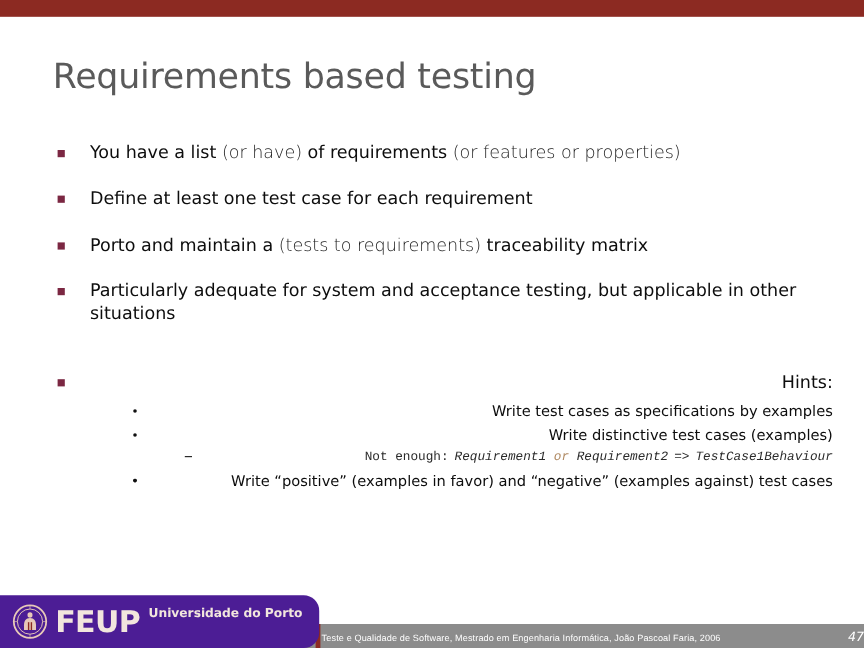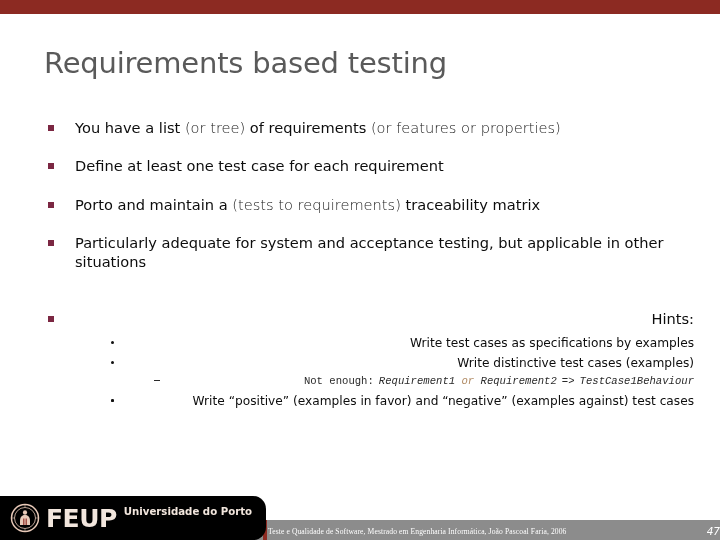--- a/index.html
+++ b/index.html
@@ -154,21 +154,21 @@
     left: 0;
     bottom: 0;
     width: 720px;
     height: 20px;
     background: #8C8C8C;
   }
   #footer-text {
     position: absolute;
     left: 268px;
     bottom: 4px;
-    font-family: Liberation Serif, serif;
+    font-family: Liberation Sans, sans-serif;
     font-size: 7.6px;
     color: #ffffff;
     letter-spacing: 0.1px;
     white-space: nowrap;
   }
   #page-number {
     position: absolute;
     right: 0;
     bottom: 3px;
     font-family: "DejaVu Sans", sans-serif;
@@ -177,21 +177,21 @@
     color: #ffffff;
   }
 
   
   #feup-plate {
     position: absolute;
     left: 0;
     bottom: 0;
     width: 266px;
     height: 44px;
-    background: #000000;
+    background: #4c1d95;
     border-top-right-radius: 13px;
     border-bottom-right-radius: 13px;
   }
   #feup-inner {
     position: absolute;
     left: 10px;
     top: 5px;
     display: flex;
     align-items: center;
     height: 34px;
@@ -241,21 +241,21 @@
 <div id="slide">
 
   <div id="top-bar"></div>
 
   <div id="title">Requirements based testing</div>
 
   <div id="body">
     <ul class="l1">
 
       <li class="b1">
-        <span class="marker"></span><span>You have a list </span><span class="lt">(or tree)</span><span> of requirements </span><span class="lt">(or features or properties)</span>
+        <span class="marker"></span><span>You have a list </span><span class="lt">(or have)</span><span> of requirements </span><span class="lt">(or features or properties)</span>
       </li>
 
       <li class="b1">
         <span class="marker"></span><span>Define at least one test case for each requirement</span>
       </li>
 
       <li class="b1">
         <span class="marker"></span><span>Porto and maintain a </span><span class="lt">(tests to requirements)</span><span> traceability matrix</span>
       </li>
 

